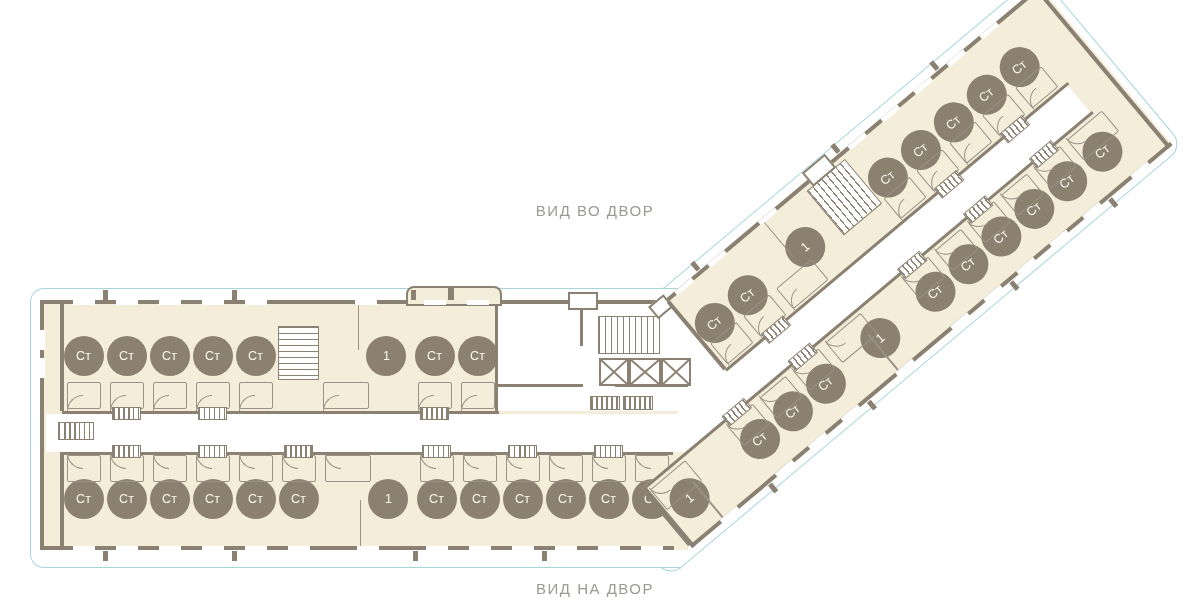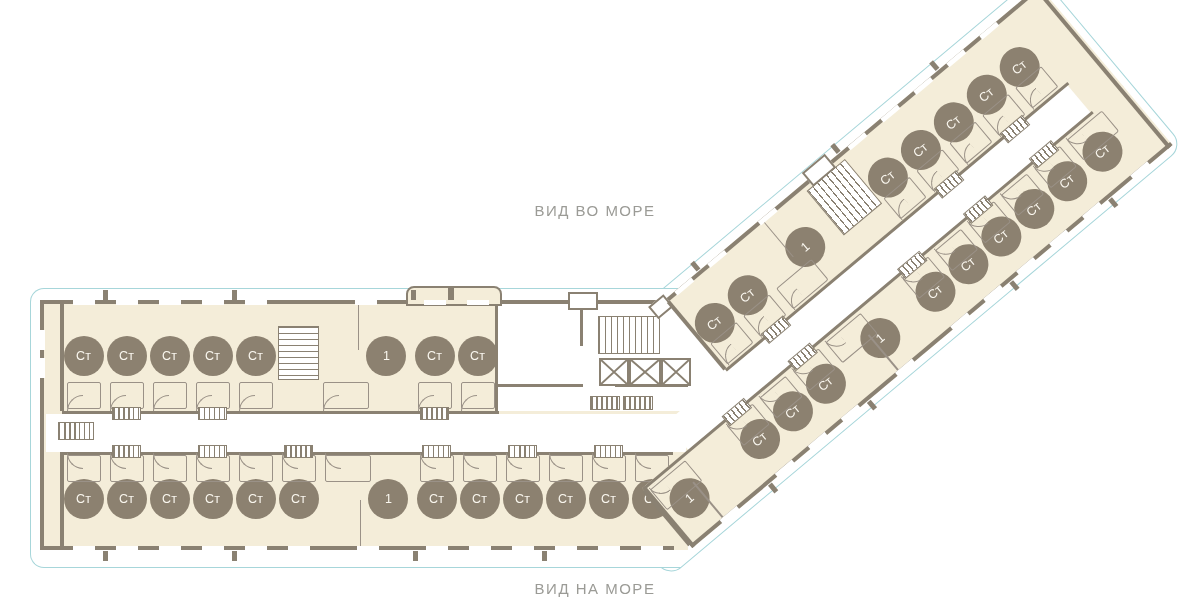--- a/index.html
+++ b/index.html
@@ -345,15 +345,15 @@
       <div class="fix" style="left: 533px; top: 126px; width: 27px; height: 11px; position: absolute;"></div>
       <div class="gap" style="left: 536.5px; top: 203.7px; width: 22px; height: 5px; position: absolute;"></div>
       <div class="room" style="left: 569px; top: 133px; width: 83px; height: 71px; position: absolute;"></div>
       <div class="badge" style="left: 573.9px; top: 148px; position: absolute;">Ст</div>
       <div class="bath" style="left: 574px; top: 136px; width: 44px; height: 25px; position: absolute;"></div>
       <div class="arc arcB" style="left: 573.5px; top: 133.5px; position: absolute;"></div>
       <div class="gap" style="left: 599.5px; top: 203.7px; width: 22px; height: 5px; position: absolute;"></div>
       <div class="tick" style="left: 566.5px; top: 209px; width: 5px; height: 10px; position: absolute;"></div>
     </div>
 
-  <div class="viewlabel" style="left:497px;top:202px">ВИД ВО МОРЕ</div>
-  <div class="viewlabel" style="left:497px;top:580px">ВИД НА МОРЕ</div>
+  <div class="viewlabel" style="left:497px;top:202px">ВИД ВО ДВОР</div>
+  <div class="viewlabel" style="left:497px;top:580px">ВИД НА ДВОР</div>
 </div>
 
 </body></html>

